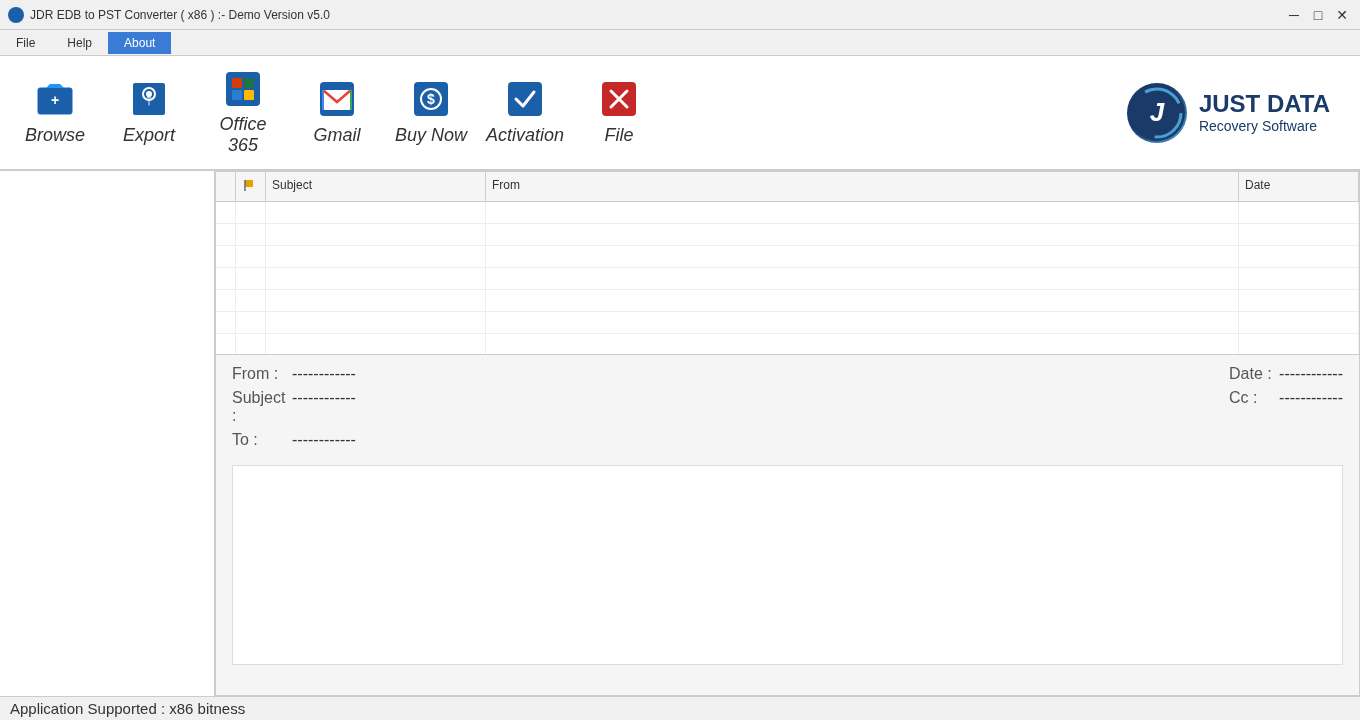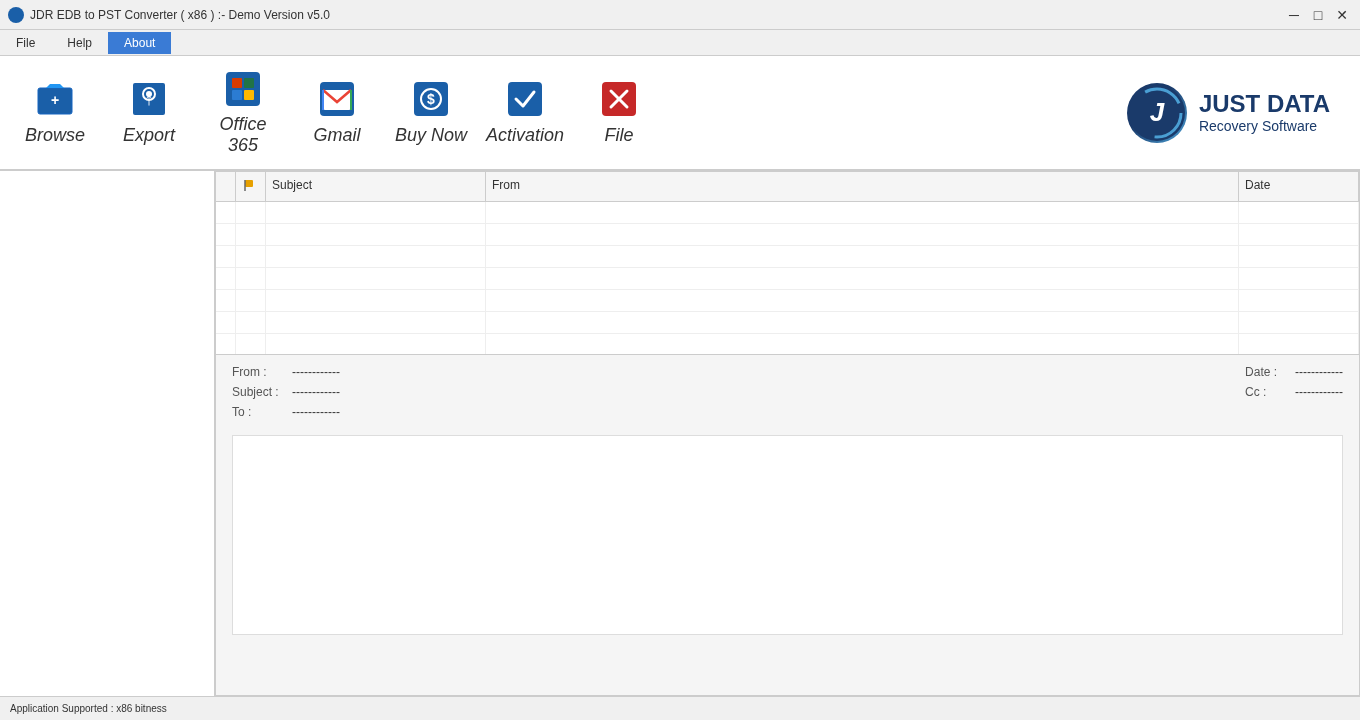--- a/index.html
+++ b/index.html
@@ -184,21 +184,21 @@
     
     #email-preview {
       height: 340px;
       background: #f5f5f5;
       padding: 10px 16px;
       overflow-y: auto;
     }
     .preview-row {
       display: flex;
       margin-bottom: 6px;
-      font-size: 12px;
+      font-size: 16px;
     }
     .preview-label {
       width: 60px;
       color: #555;
       font-weight: normal;
     }
     .preview-value {
       color: #333;
       flex: 1;
     }
@@ -211,21 +211,21 @@
     }
 
     
     #status-bar {
       height: 24px;
       background: #f0f0f0;
       border-top: 1px solid #ccc;
       display: flex;
       align-items: center;
       padding: 0 10px;
-      font-size: 10px;
+      font-size: 15px;
       color: #333;
     }
   </style>
 </head>
 <body>
 
 <div id="title-bar">
   <div id="title-bar-left">
     <span id="title-icon"></span>
     <span>JDR EDB to PST Converter ( x86 ) :- Demo Version v5.0</span>

